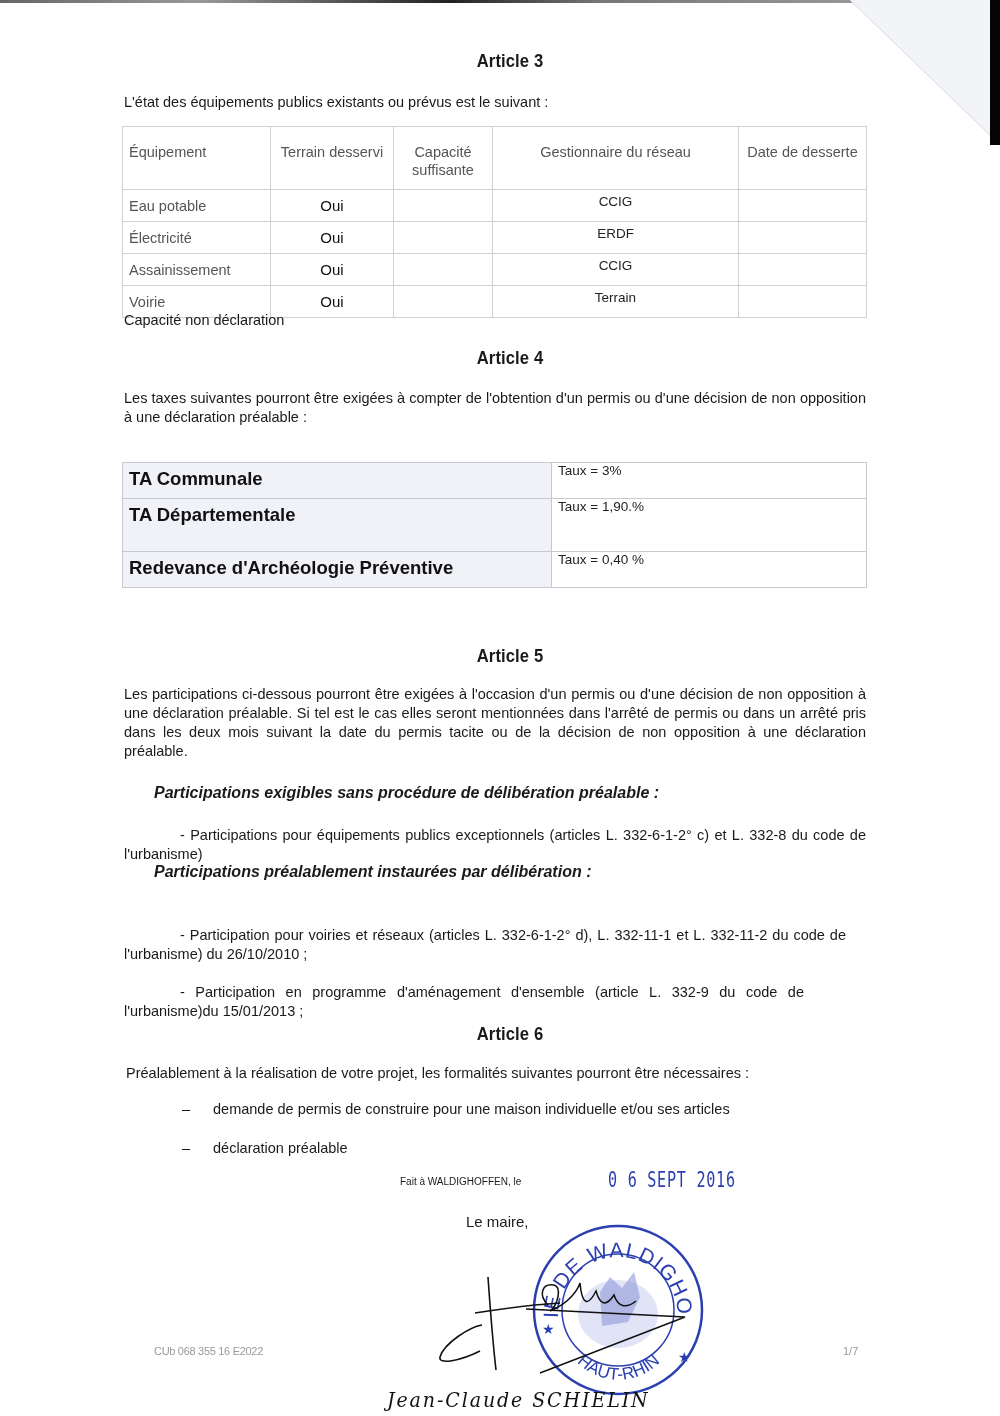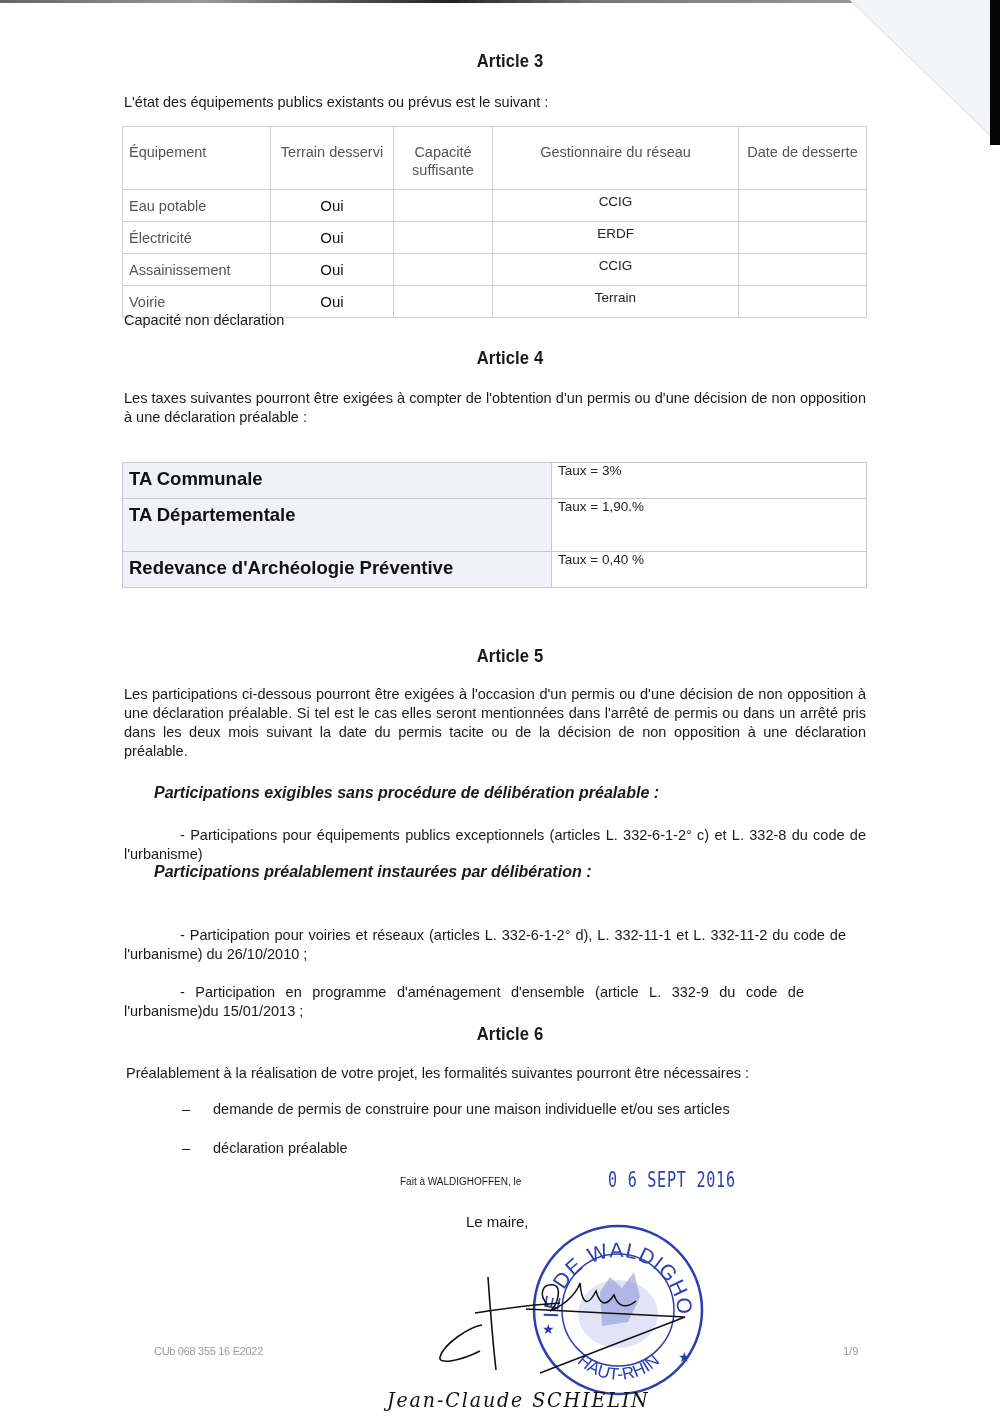--- a/index.html
+++ b/index.html
@@ -189,13 +189,13 @@
   <path d="M52 60 C 40 62, 14 78, 10 92 C 8 100, 30 96, 50 86" fill="none" stroke="#111" stroke-width="1.6"></path>
   <path d="M58 12 C 60 40, 62 70, 66 105" fill="none" stroke="#111" stroke-width="1.6"></path>
   <path d="M45 48 C 70 44, 100 40, 130 38" fill="none" stroke="#111" stroke-width="1.4"></path>
   <path d="M118 40 C 108 30, 112 18, 124 20 C 132 22, 128 40, 120 46 C 140 38, 148 24, 150 18 C 152 40, 158 42, 166 26 C 170 40, 176 42, 184 30 C 188 42, 196 44, 206 36" fill="none" stroke="#111" stroke-width="1.5"></path>
   <path d="M96 44 L 255 52 L 110 108" fill="none" stroke="#111" stroke-width="1.4"></path>
 </svg>
 
 <div class="sig-name">Jean-Claude SCHIELIN</div>
 
 <div class="ref">CUb 068 355 16 E2022</div>
-<div class="pagenum">1/9</div>
+<div class="pagenum">1/7</div>
 
 </body></html>

